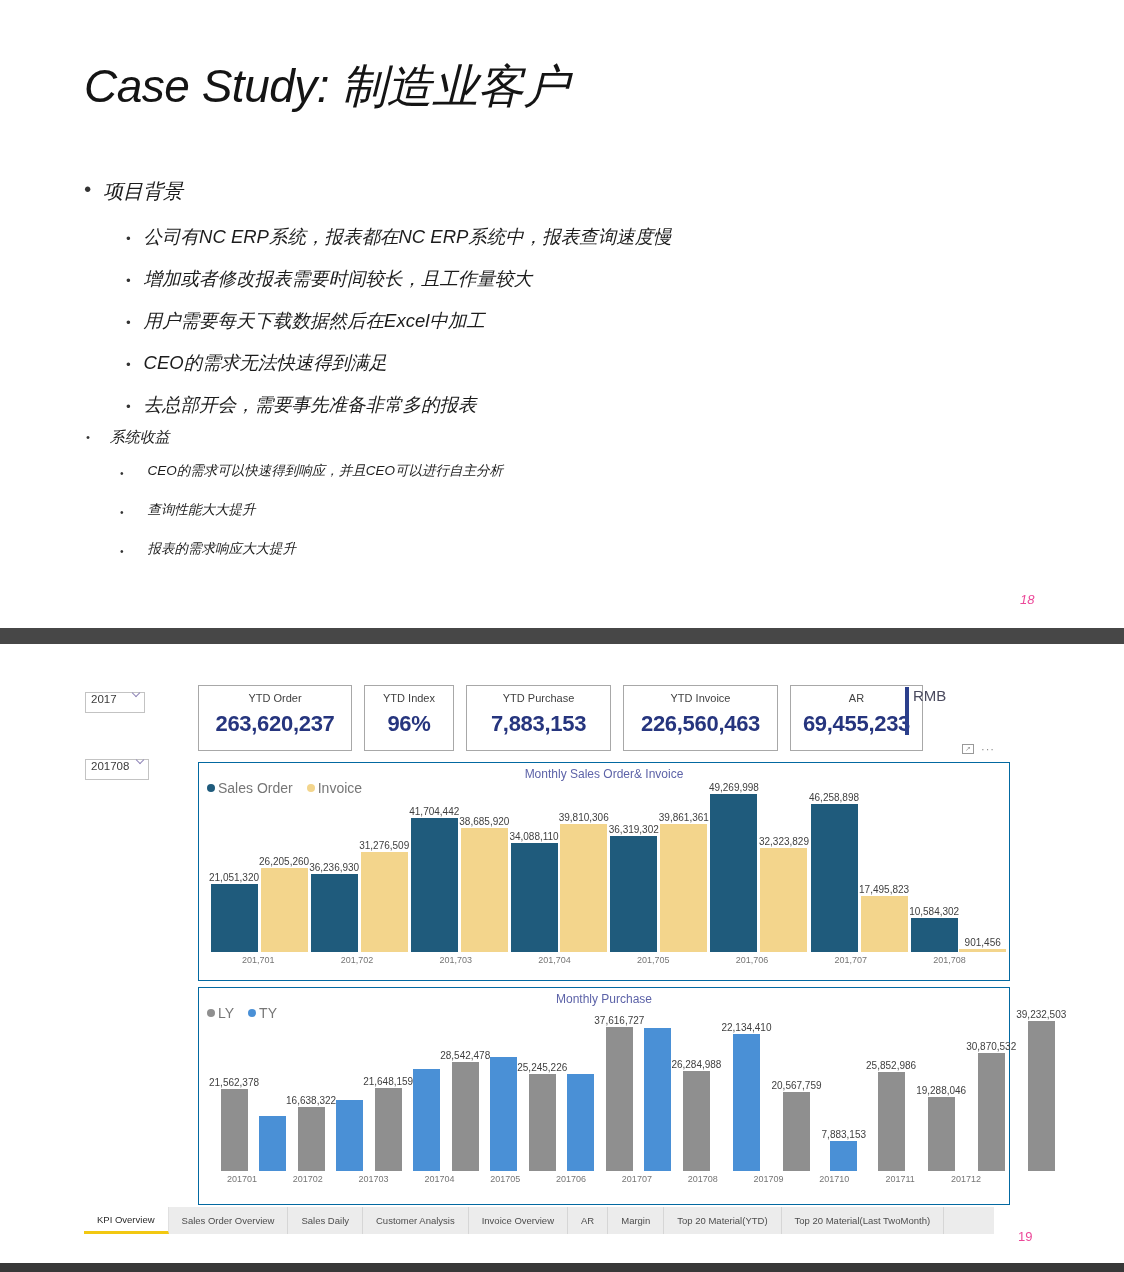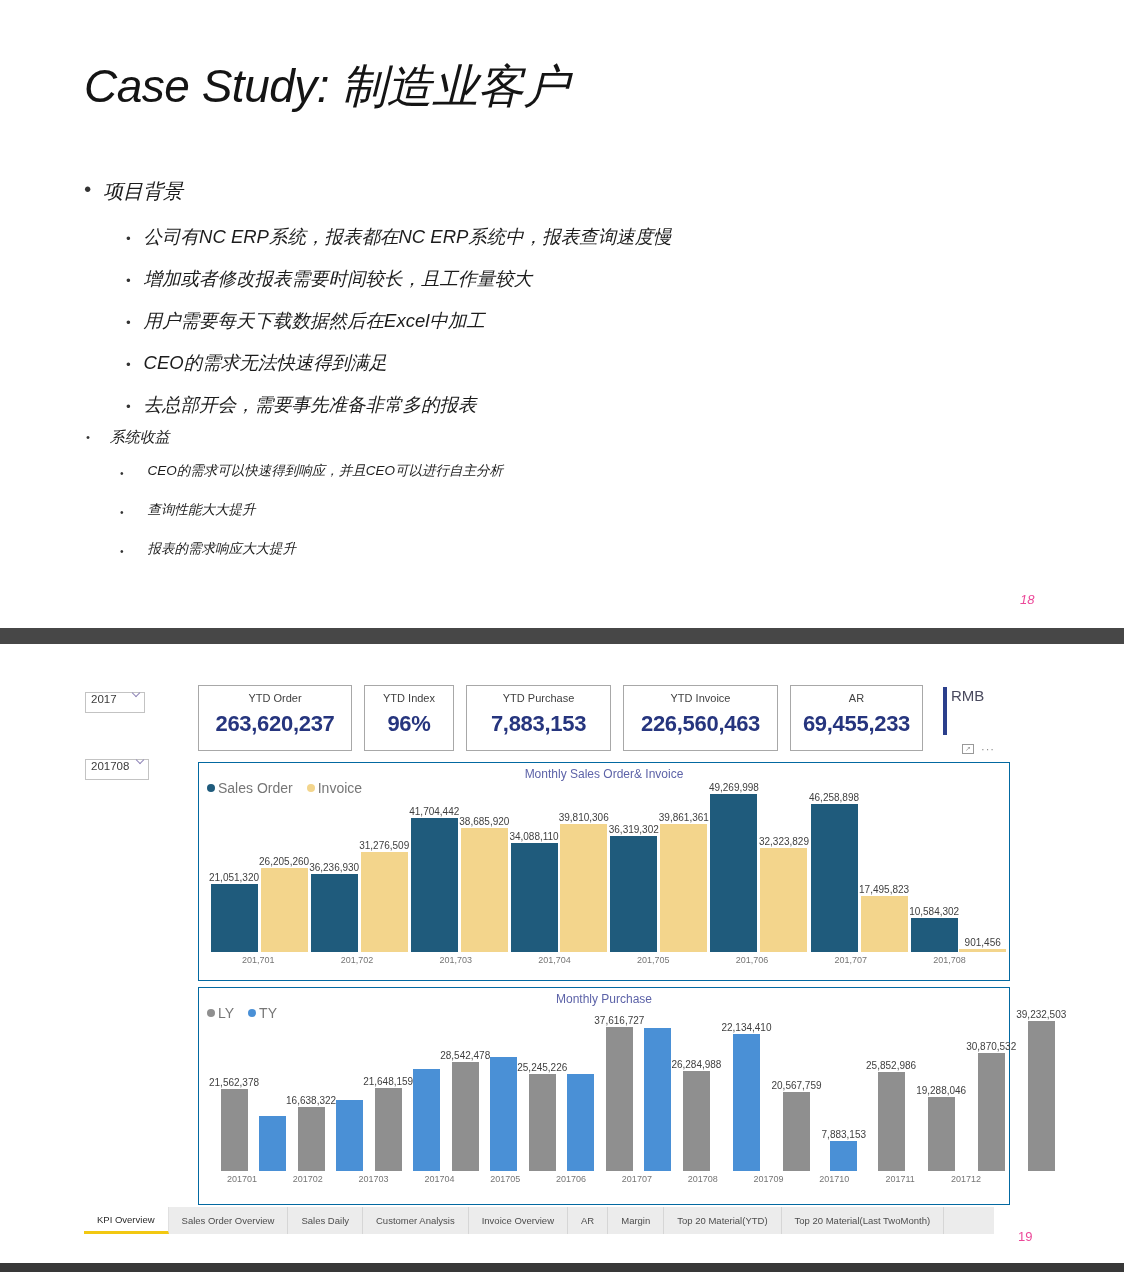--- a/index.html
+++ b/index.html
@@ -37,21 +37,21 @@
   .dd-month { left:85px; top:115px; width:64px; }
   .dropdown .dd-text { font-size:11.5px; color:#3b3b3b; }
   .chev { width:6px; height:6px; border-right:1.4px solid #9086b8; border-bottom:1.4px solid #9086b8;
           transform:rotate(45deg); margin-top:-3px; }
 
   .kpi-row { position:absolute; left:198px; top:41px; display:flex; gap:12px; }
   .kpi-card { height:66px; border:1px solid #a8a8a8; background:#fff; text-align:center; padding-top:6px; }
   .kpi-title { font-size:11px; color:#404040; }
   .kpi-value { font-size:22px; font-weight:600; color:#26357e; margin-top:7px; letter-spacing:-0.3px; }
 
-  .rmb-slicer { position:absolute; left:943px; top:43px; display:flex; align-items:flex-start; }
+  .rmb-slicer { position:absolute; left:905px; top:43px; display:flex; align-items:flex-start; }
   .rmb-bar { width:4px; height:48px; background:#2b3f8c; margin-right:4px; }
   .rmb-text { font-size:15px; color:#4a4a5e; }
   .focus-icons { position:absolute; left:962px; top:99px; display:flex; align-items:center; gap:7px; color:#8a8a8a; }
   .popout { width:12px; height:10px; border:1px solid #999; font-size:7px; line-height:8px; text-align:center; color:#999; cursor:pointer; }
   .dots { font-size:11px; letter-spacing:1px; color:#888; cursor:pointer; }
 
   .chart-panel { position:absolute; left:198px; width:812px; border:1px solid #0369a1; background:#fff; }
   .chart-a { top:118px; height:219px; }
   .chart-b { top:343px; height:218px; }
   .chart-title { text-align:center; font-size:12px; color:#5d63a8; padding-top:4px; height:18px; }

